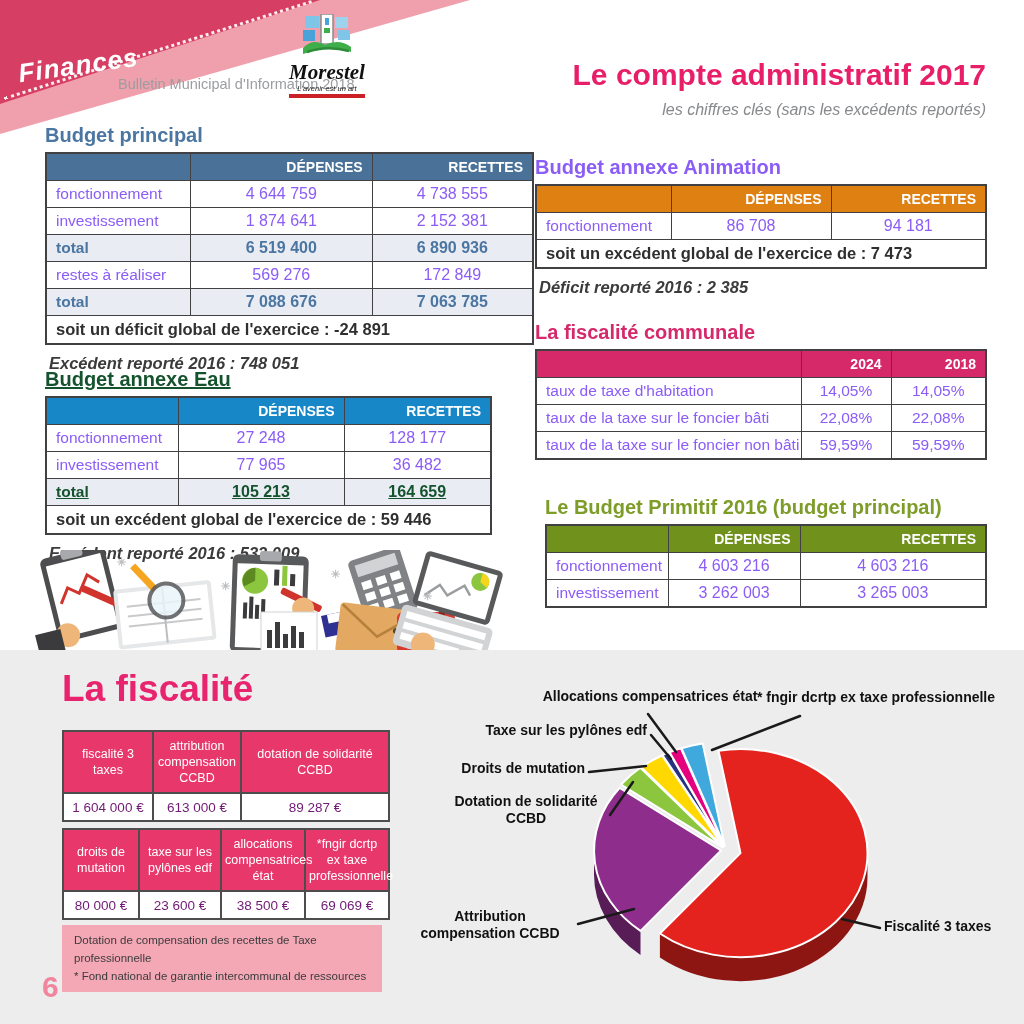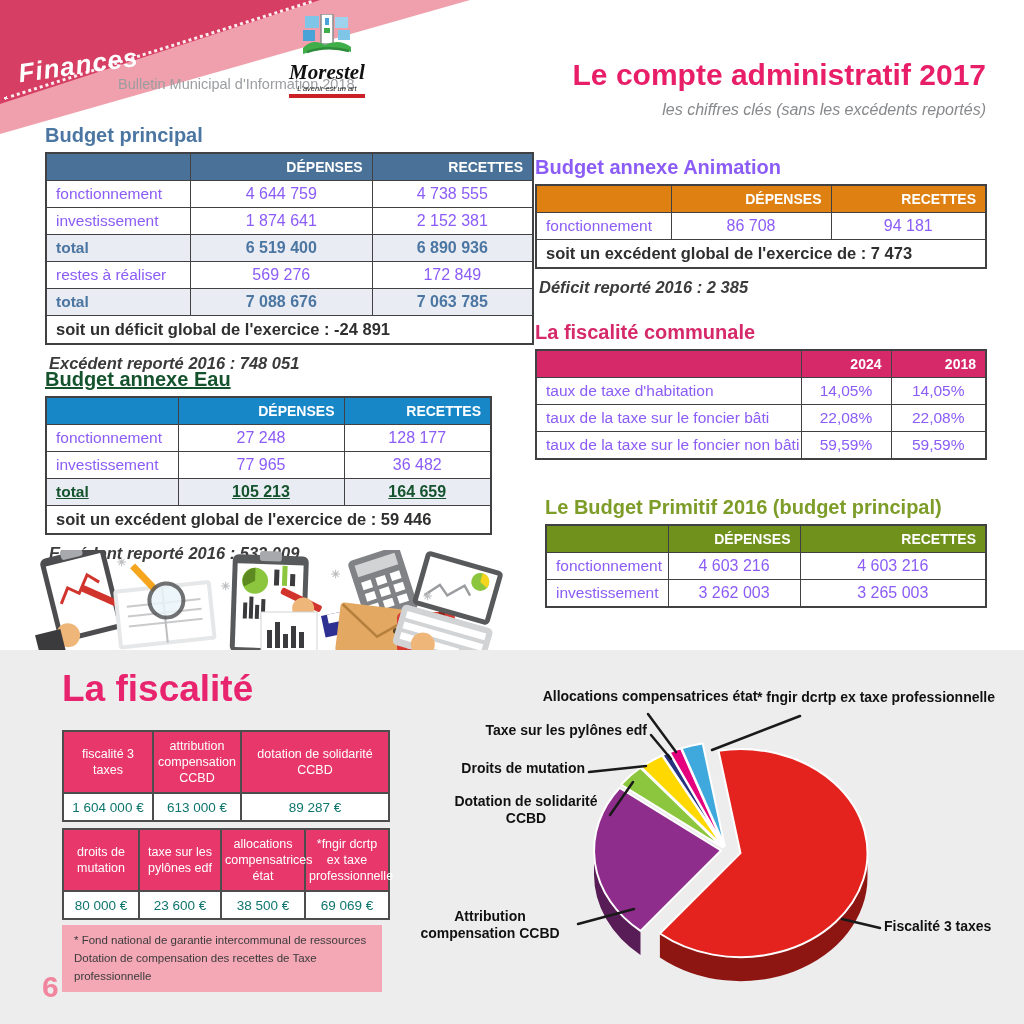--- a/index.html
+++ b/index.html
@@ -43,21 +43,21 @@
   .t-comm th{background:#d5296a;}      .t-comm .sec-title{color:#d5296a;}
   .t-prim th{background:#71911d;}      .t-prim .sec-title{color:#7d9c28;}
   .t-comm td.num{font-size:15.5px;}
 
   
   .bottom-panel{position:absolute;top:650px;left:0;width:1024px;height:374px;background:#ededee;}
   .fisc-title{position:absolute;top:668px;left:62px;color:#e8246e;font-size:37px;font-weight:bold;}
   table.mtable{border-collapse:collapse;table-layout:fixed;width:100%;background:#fff;border:2.5px solid #4d4d4e;}
   table.mtable th{background:#e8376b;color:#fff;font-weight:normal;font-size:12.5px;line-height:1.3;
     border:2px solid #4d4d4e;height:56px;padding:2px 3px;vertical-align:middle;text-align:center;}
-  table.mtable td{border:2px solid #4d4d4e;font-size:13.5px;color:#0f766e;text-align:center;height:22px;padding:2px;}
+  table.mtable td{border:2px solid #4d4d4e;font-size:13.5px;color:#701a75;text-align:center;height:22px;padding:2px;}
   .footnote{position:absolute;top:925px;left:62px;width:296px;background:#f4a8b5;color:#3b3b3c;
     font-size:11.5px;line-height:1.55;padding:7px 12px;}
   .page-num{position:absolute;top:970px;left:42px;color:#f0859d;font-size:30px;font-weight:bold;}
 
   
   .chart-area{position:absolute;left:380px;top:662px;width:644px;height:362px;}
   .chart-area svg{position:absolute;left:0;top:0;}
   .callout{position:absolute;font-size:14px;font-weight:bold;color:#111;line-height:1.2;}
   .lbl-alloc{left:150px;top:26px;width:240px;text-align:center;}
   .lbl-fngir{left:368px;top:27px;width:256px;text-align:center;}
@@ -462,22 +462,22 @@
     <td>80 000 €</td>
           <td>23 600 €</td>
           <td>38 500 €</td>
           <td>69 069 €</td>
         </tr>
       </tbody>
   </table>
 </div>
 
 <div class="footnote">
+  <div>Dotation de compensation des recettes de Taxe professionnelle</div>
   <div>* Fond national de garantie intercommunal de ressources</div>
-  <div>Dotation de compensation des recettes de Taxe professionnelle</div>
 </div>
 
 <div class="page-num">6</div>
 
 <div class="chart-area">
   <svg width="644" height="362" viewBox="0 0 644 362">
     <g>
         <path d="M487.5 191.1 A127 104 0 0 1 279.9 271.5 L279.9 295.5 A127 104 0 0 0 487.5 215.1 Z" fill="#8d1613"></path>
         <path d="M260.5 268.9 A127 104 0 0 1 214.0 188.5 L214.0 212.5 A127 104 0 0 0 260.5 292.9 Z" fill="#581c56"></path>
         <path d="M360.5 191.1 L338.5 88.7 A127 104 0 1 1 279.9 271.5 Z" fill="#e4231f" stroke="#fff" stroke-width="2" stroke-linejoin="round"></path>

